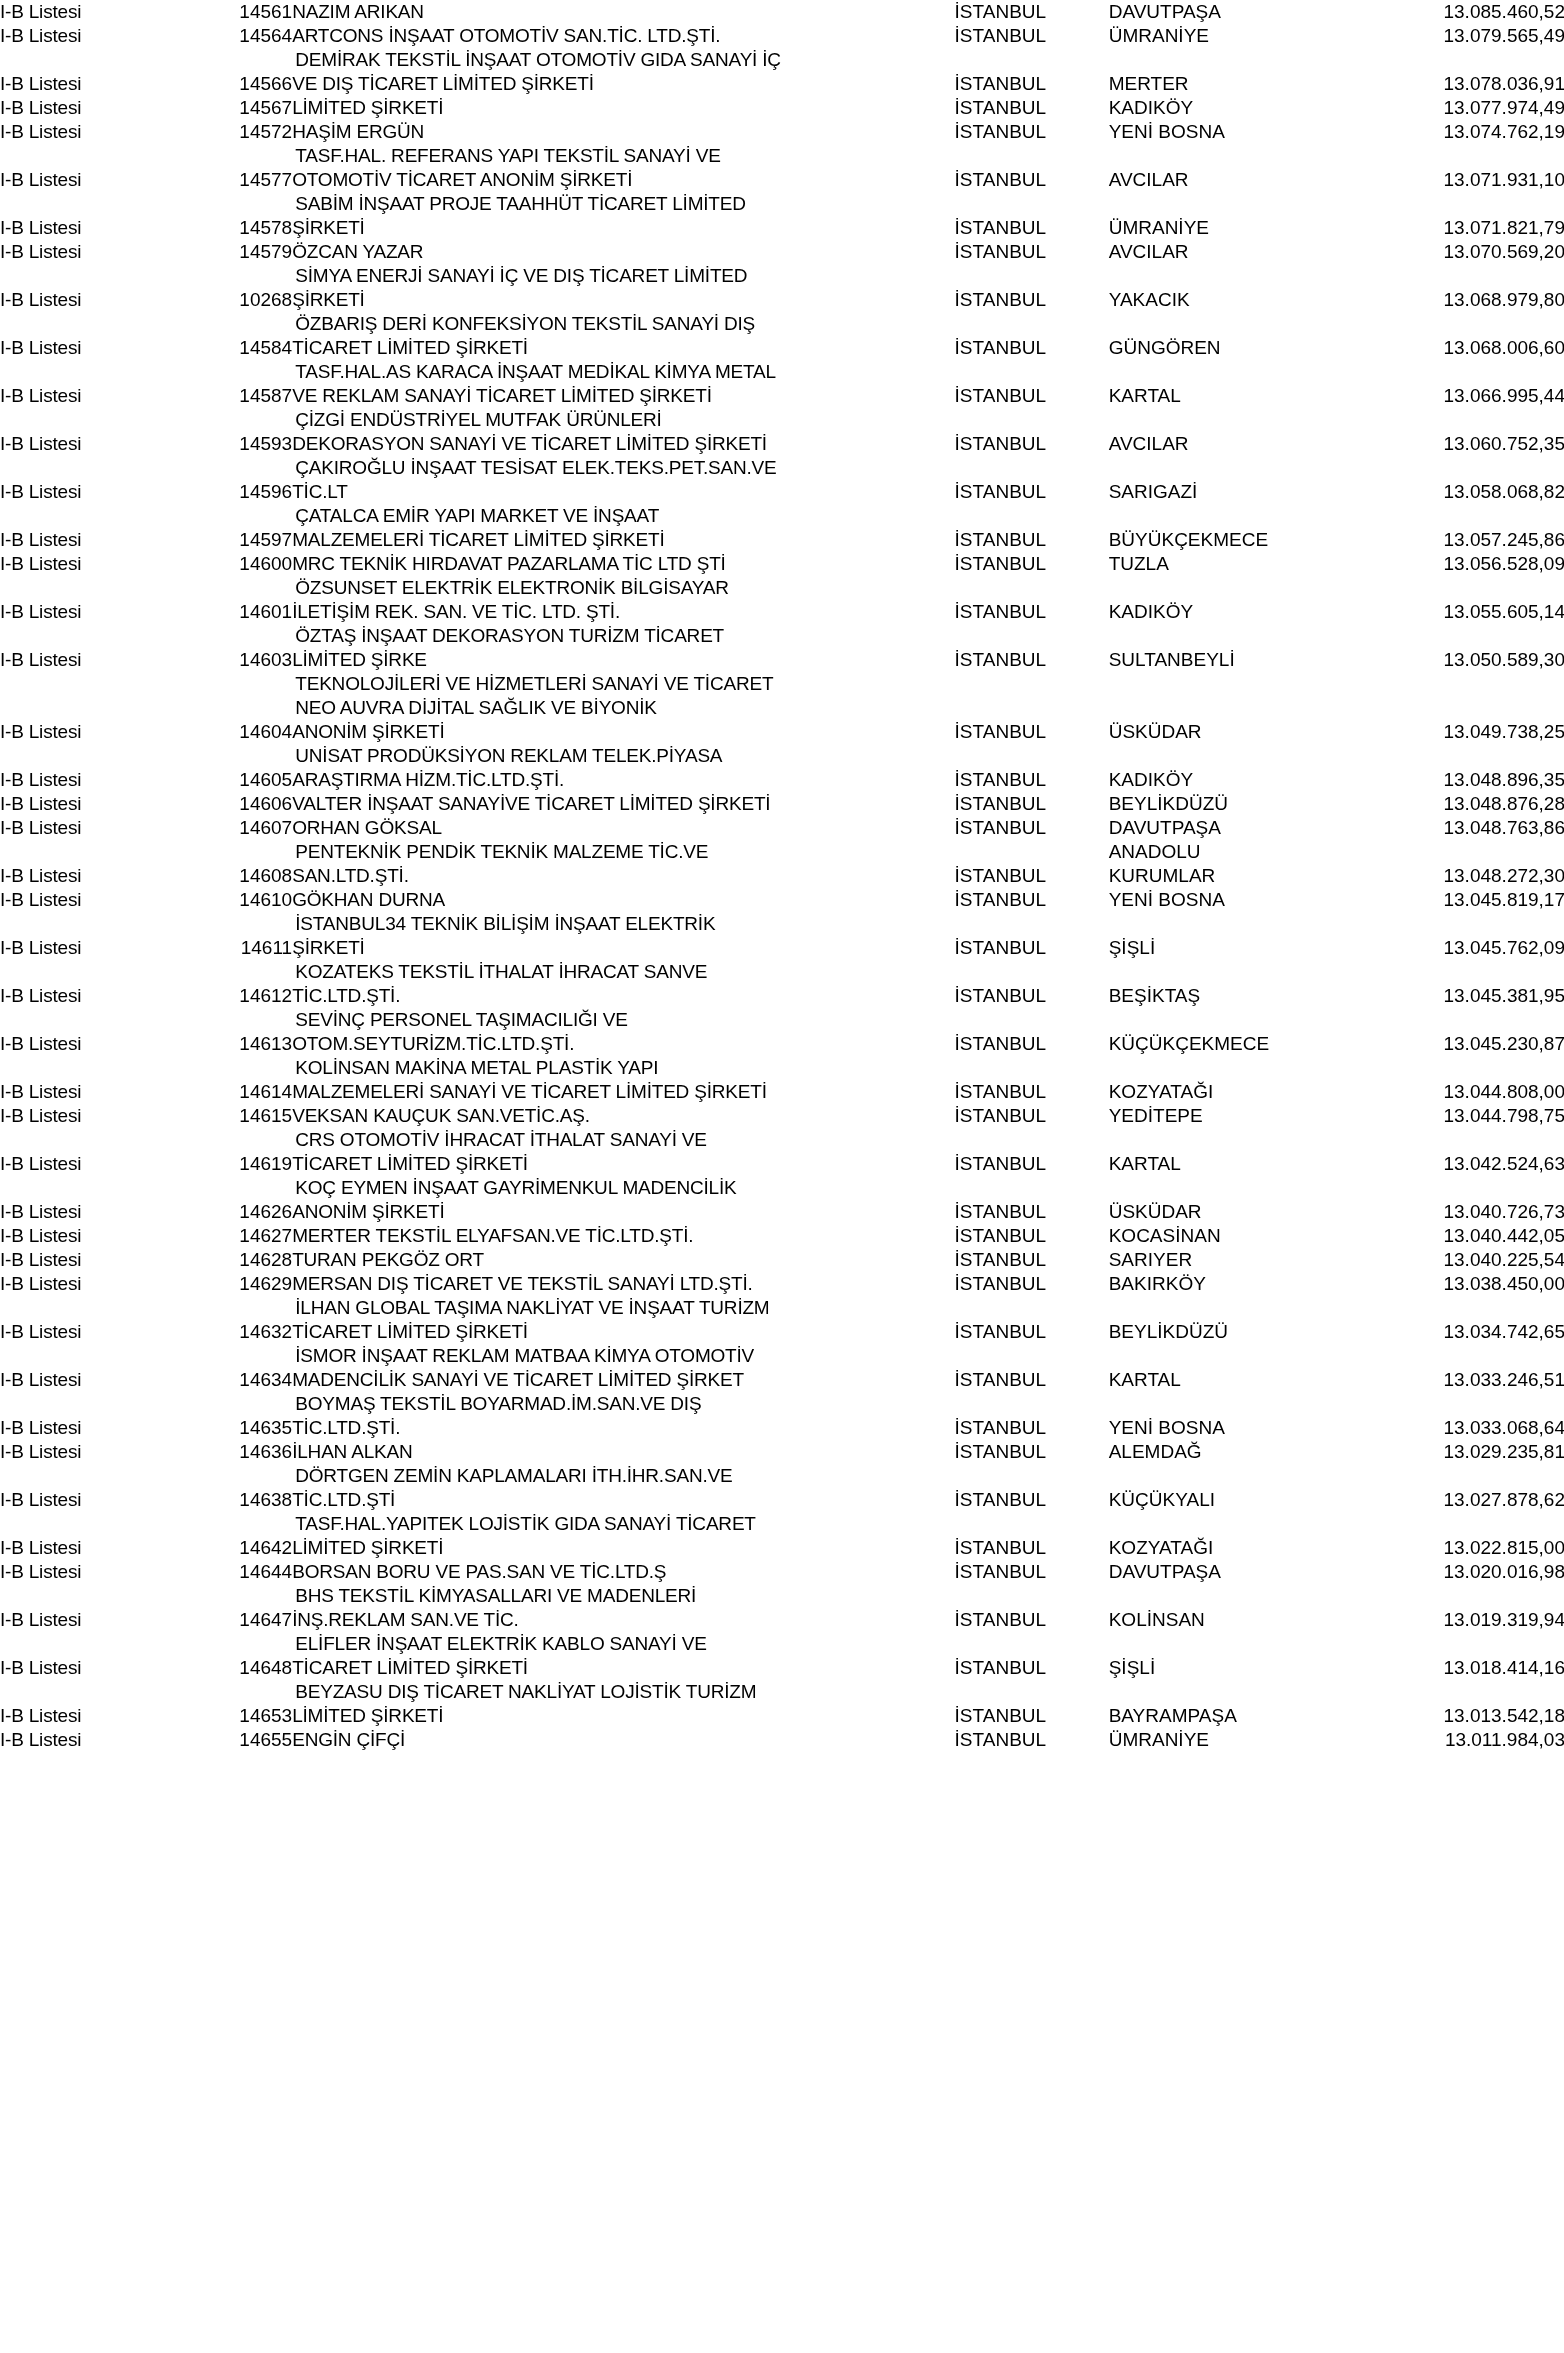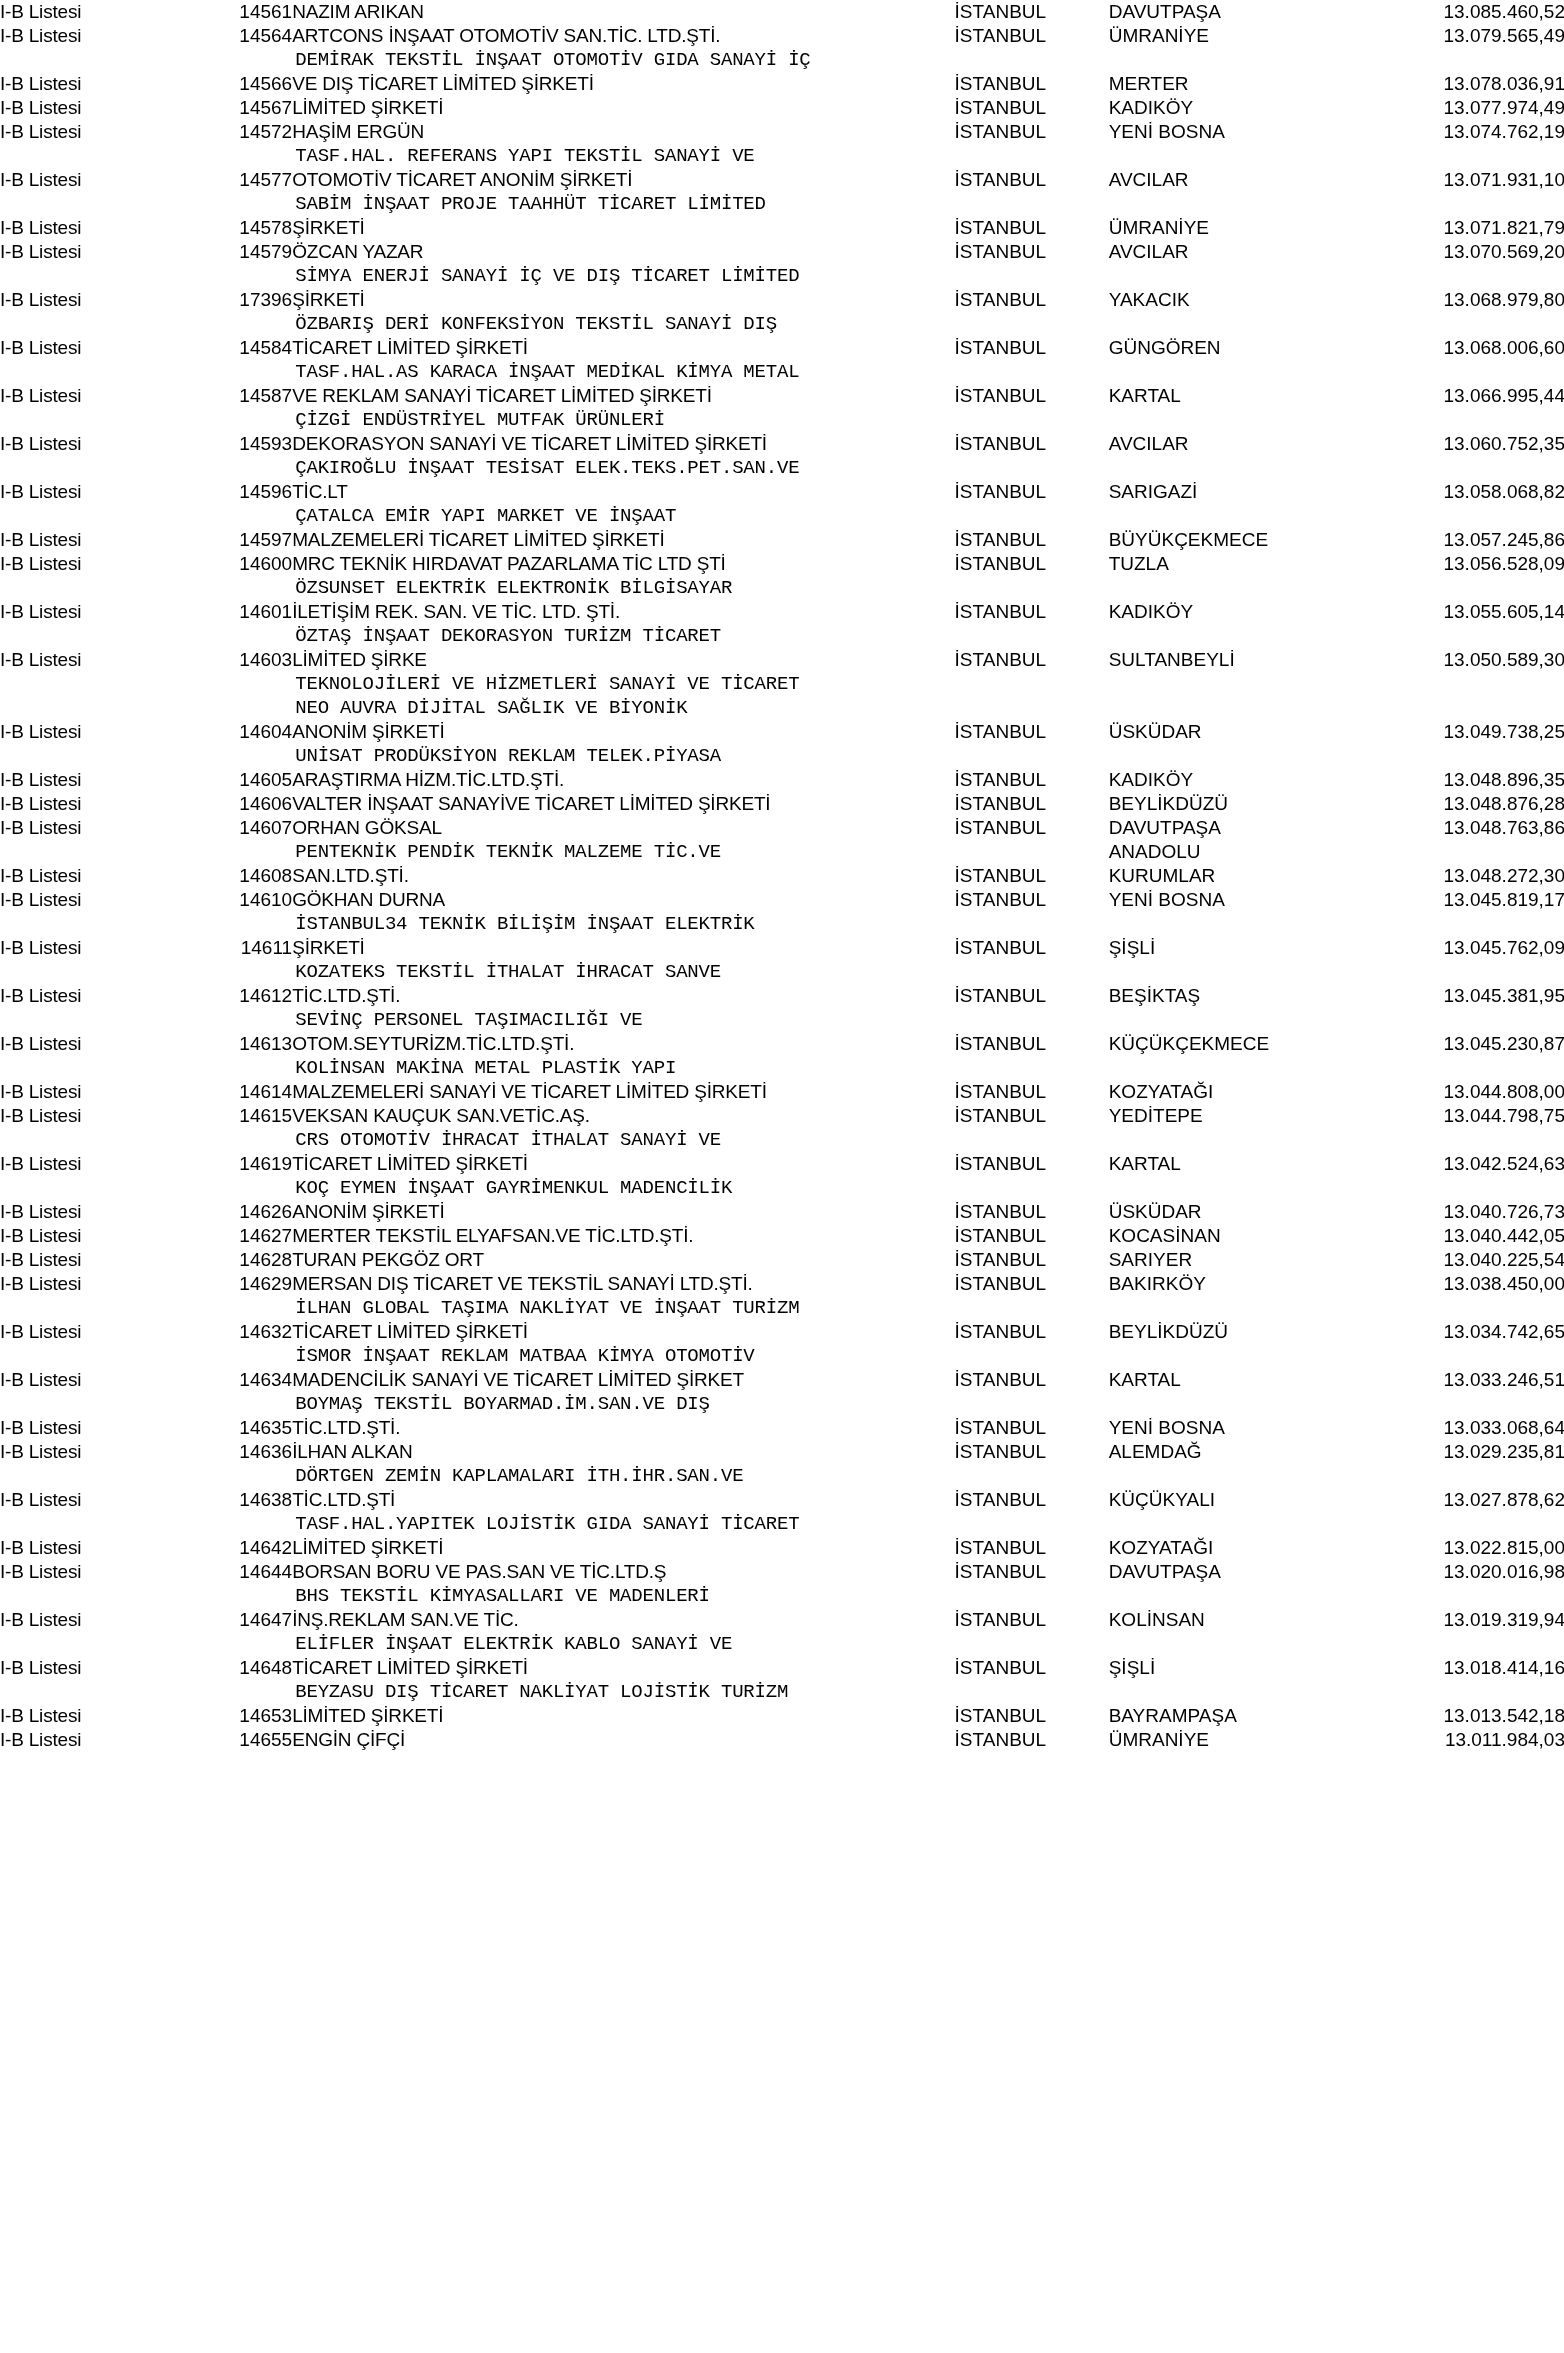--- a/index.html
+++ b/index.html
@@ -63,21 +63,20 @@
   td.dist-cell {
     padding-left: 3.1px;
   }
   td.amount-cell {
     text-align: right;
     padding-right: 3.1px;
   }
   
   tr.cont-row td.name-cell {
     padding-left: 3.1px;
-    font-family: Liberation Mono, monospace;
   }
 </style>
 </head>
 <body>
 
 <div id="sheet">
   <table class="debtor-table">
     <colgroup>
       <col class="c-list">
         <col class="c-seq">
@@ -178,21 +177,21 @@
         <tr class="cont-row">
           <td class="list-cell"></td>
           <td class="seq-cell"></td>
           <td class="name-cell">SİMYA ENERJİ SANAYİ İÇ VE DIŞ TİCARET LİMİTED</td>
           <td class="city-cell"></td>
           <td class="dist-cell"></td>
           <td class="amount-cell"></td>
         </tr>
         <tr>
           <td class="list-cell">I-B Listesi</td>
-          <td class="seq-cell">17396</td>
+          <td class="seq-cell">10268</td>
           <td class="name-cell">ŞİRKETİ</td>
           <td class="city-cell">İSTANBUL</td>
           <td class="dist-cell">YAKACIK</td>
           <td class="amount-cell">13.068.979,80</td>
         </tr>
         <tr class="cont-row">
           <td class="list-cell"></td>
           <td class="seq-cell"></td>
           <td class="name-cell">ÖZBARIŞ DERİ KONFEKSİYON TEKSTİL SANAYİ DIŞ</td>
           <td class="city-cell"></td>

